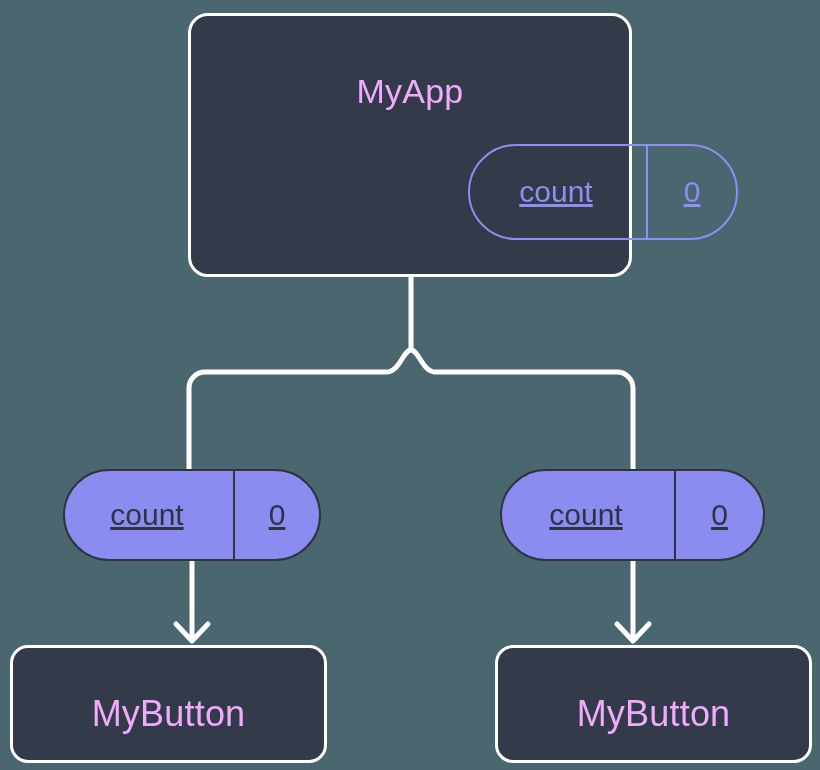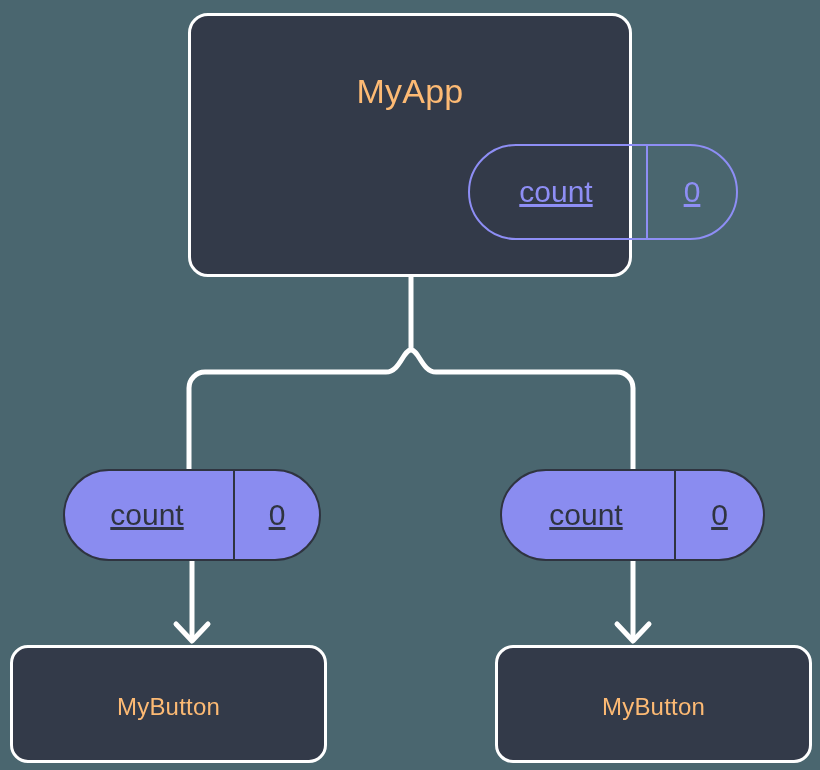--- a/index.html
+++ b/index.html
@@ -42,21 +42,21 @@
     top: 13px;
     width: 444px;
     height: 264px;
     border-radius: 20px;
   }
   .node-title {
     position: absolute;
     left: 0;
     right: 0;
     text-align: center;
-    color: #fdba74;
+    color: #f0abfc;
     font-size: 34px;
     font-weight: 400;
     letter-spacing: 0.2px;
     white-space: nowrap;
   }
   #app-box .node-title {
     top: 56px;
   }
 
   
@@ -67,21 +67,21 @@
     height: 118px;
   }
   #btn-box-right {
     left: 495px;
     top: 645px;
     width: 317px;
     height: 118px;
   }
   .btn-box .node-title {
     top: 45px;
-    font-size: 24px;
+    font-size: 36px;
   }
 
   
   .pill {
     position: absolute;
     box-sizing: border-box;
     display: flex;
     align-items: stretch;
     border-radius: 999px;
     overflow: hidden;

